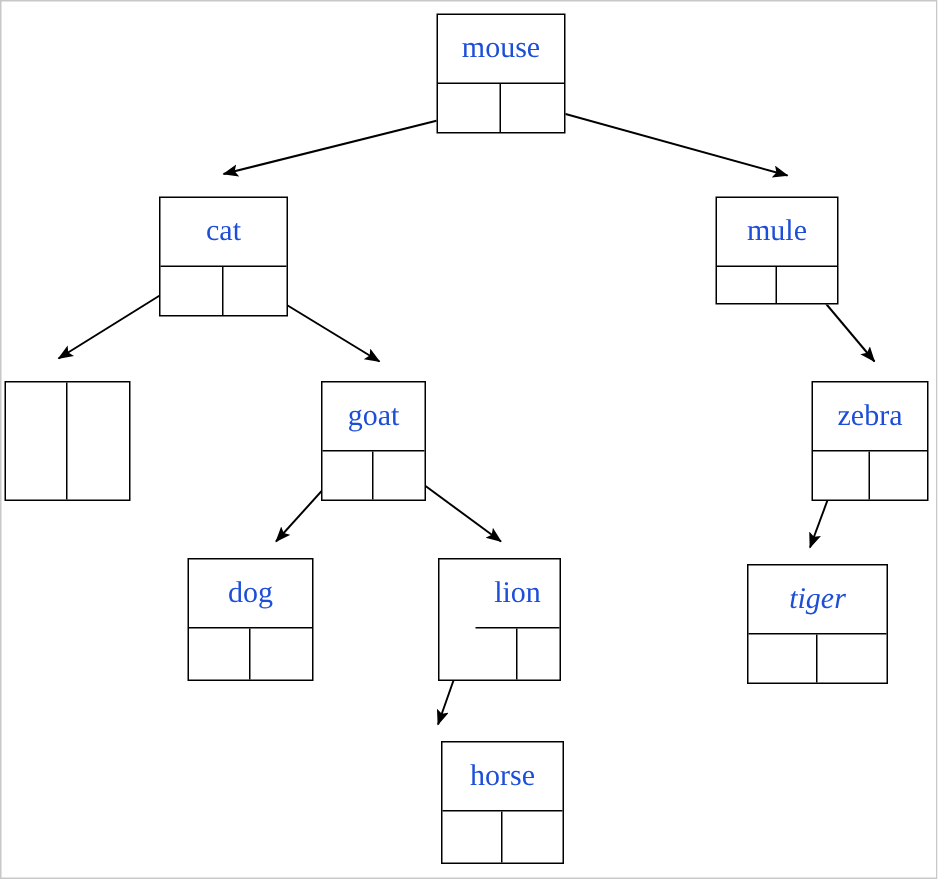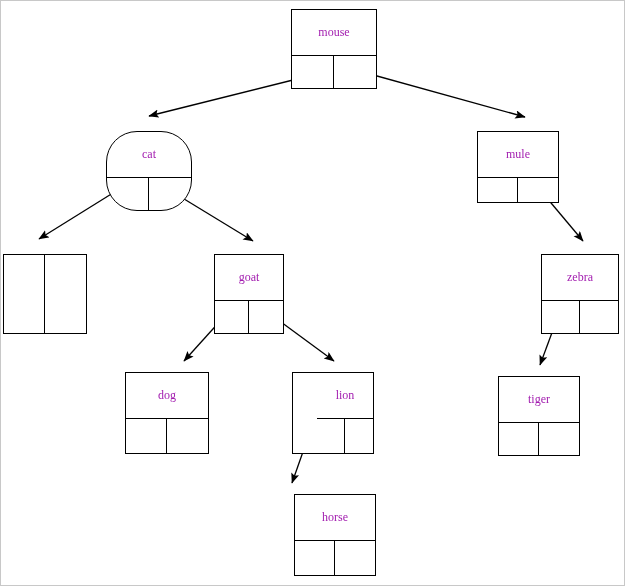--- a/index.html
+++ b/index.html
@@ -31,22 +31,22 @@
     border: 1.6px solid #000000;
     background: #ffffff;
     display: flex;
     flex-direction: column;
   }
   .node-label {
     flex: 0 0 auto;
     height: 45px;
     line-height: 45px;
     text-align: center;
-    font-size: 12px;
-    color: #a21caf;
+    font-size: 20px;
+    color: #1d4ed8;
     border-bottom: 1.6px solid #000000;
     white-space: nowrap;
     overflow: hidden;
   }
   .node-pointers {
     flex: 1 1 auto;
     display: flex;
     flex-direction: row;
   }
   .ptr-cell {
@@ -82,21 +82,21 @@
   </svg>
 
   <div id="nodes-layer">
       <div class="tree-node" style="left: 290px; top: 8px; width: 86px; height: 80px;">
         <div class="node-label">mouse</div>
         <div class="node-pointers">
           <div class="ptr-cell left"></div>
           <div class="ptr-cell right"></div>
         </div>
       </div>
-      <div class="tree-node" style="left: 105px; top: 130px; width: 86px; height: 80px; border-radius: 31px;">
+      <div class="tree-node" style="left: 105px; top: 130px; width: 86px; height: 80px;">
         <div class="node-label">cat</div>
         <div class="node-pointers">
           <div class="ptr-cell left"></div>
           <div class="ptr-cell right"></div>
         </div>
       </div>
       <div class="tree-node" style="left: 476px; top: 130px; width: 82px; height: 72px;">
         <div class="node-label">mule</div>
         <div class="node-pointers">
           <div class="ptr-cell left"></div>
@@ -130,21 +130,21 @@
           <div class="ptr-cell right"></div>
         </div>
       </div>
       <div class="tree-node" style="left: 291px; top: 371px; width: 82px; height: 82px; padding-left: 24px;">
         <div class="node-label">lion</div>
         <div class="node-pointers">
           <div class="ptr-cell left"></div>
           <div class="ptr-cell right"></div>
         </div>
       </div>
-      <div class="tree-node" style="left: 497px; top: 375px; width: 82px; height: 80px;">
+      <div class="tree-node" style="left: 497px; top: 375px; width: 94px; height: 80px; font-style: italic;">
         <div class="node-label">tiger</div>
         <div class="node-pointers">
           <div class="ptr-cell left"></div>
           <div class="ptr-cell right"></div>
         </div>
       </div>
       <div class="tree-node" style="left: 250px; top: 493px; width: 82px; height: 82px; margin-left: 43px;">
         <div class="node-label">horse</div>
         <div class="node-pointers">
           <div class="ptr-cell left"></div>

